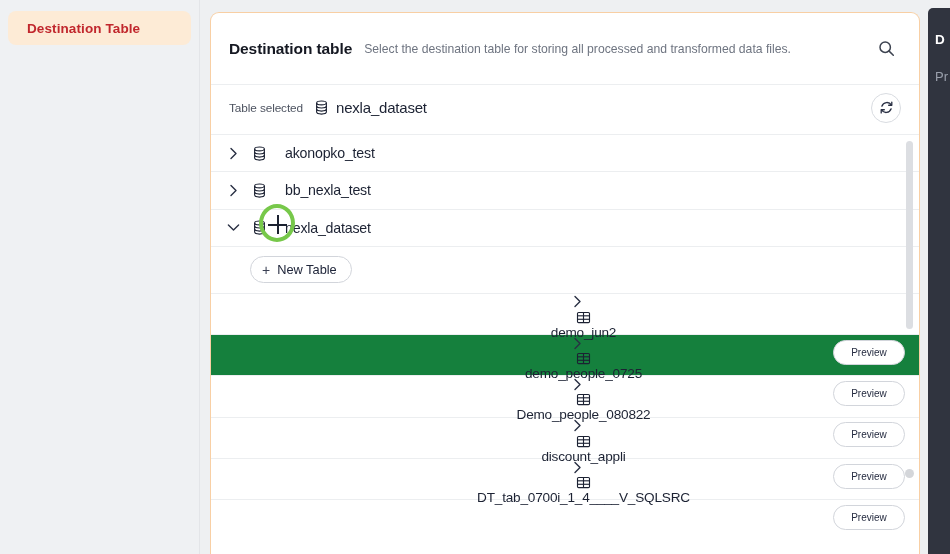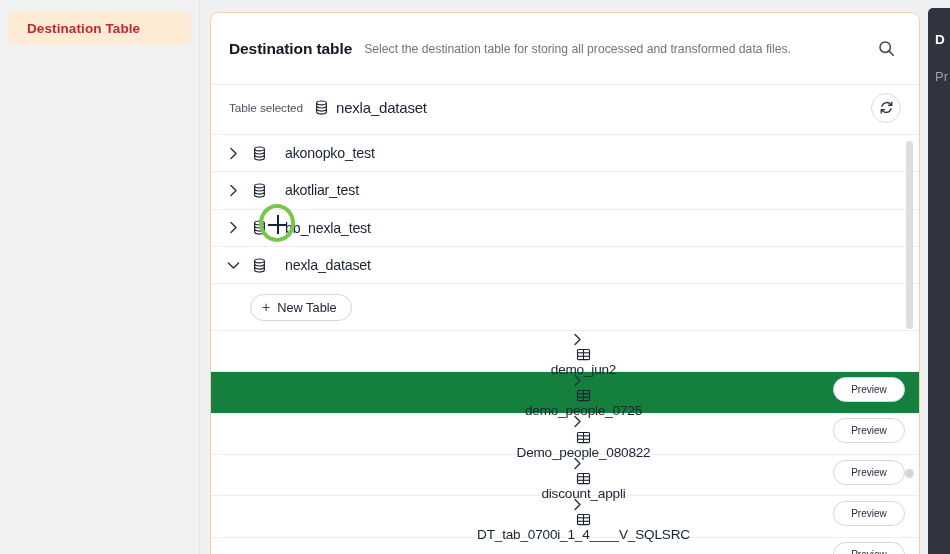--- a/index.html
+++ b/index.html
@@ -366,36 +366,20 @@
             </svg>
           </span>
           <span class="row-icon">
             <svg width="15" height="15" viewBox="0 0 16 16" fill="none">
   <ellipse cx="8" cy="3.1" rx="5.2" ry="2.1" stroke="#1c2233" stroke-width="1.2"></ellipse>
   <path d="M2.8 3.1v3.3c0 1.16 2.33 2.1 5.2 2.1s5.2-.94 5.2-2.1V3.1" stroke="#1c2233" stroke-width="1.2"></path>
   <path d="M2.8 6.4v3.3c0 1.16 2.33 2.1 5.2 2.1s5.2-.94 5.2-2.1V6.4" stroke="#1c2233" stroke-width="1.2"></path>
   <path d="M2.8 9.7v3.2c0 1.16 2.33 2.1 5.2 2.1s5.2-.94 5.2-2.1V9.7" stroke="#1c2233" stroke-width="1.2"></path>
 </svg>
           </span>
-          <span class="row-label">akotliar_test</span>
-        </div>
-        <div class="db-row">
-          <span class="chevron">
-            <svg width="9" height="13" viewBox="0 0 9 13" fill="none">
-              <path d="M2 1.4L7 6.5L2 11.6" stroke="#2a3044" stroke-width="1.4" stroke-linecap="round" stroke-linejoin="round"></path>
-            </svg>
-          </span>
-          <span class="row-icon">
-            <svg width="15" height="15" viewBox="0 0 16 16" fill="none">
-  <ellipse cx="8" cy="3.1" rx="5.2" ry="2.1" stroke="#1c2233" stroke-width="1.2"></ellipse>
-  <path d="M2.8 3.1v3.3c0 1.16 2.33 2.1 5.2 2.1s5.2-.94 5.2-2.1V3.1" stroke="#1c2233" stroke-width="1.2"></path>
-  <path d="M2.8 6.4v3.3c0 1.16 2.33 2.1 5.2 2.1s5.2-.94 5.2-2.1V6.4" stroke="#1c2233" stroke-width="1.2"></path>
-  <path d="M2.8 9.7v3.2c0 1.16 2.33 2.1 5.2 2.1s5.2-.94 5.2-2.1V9.7" stroke="#1c2233" stroke-width="1.2"></path>
-</svg>
-          </span>
           <span class="row-label">bb_nexla_test</span>
         </div>
         <div class="db-row">
           <span class="chevron">
             <svg width="13" height="9" viewBox="0 0 13 9" fill="none">
               <path d="M1.4 2L6.5 7L11.6 2" stroke="#2a3044" stroke-width="1.4" stroke-linecap="round" stroke-linejoin="round"></path>
             </svg>
           </span>
           <span class="row-icon">
             <svg width="15" height="15" viewBox="0 0 16 16" fill="none">

